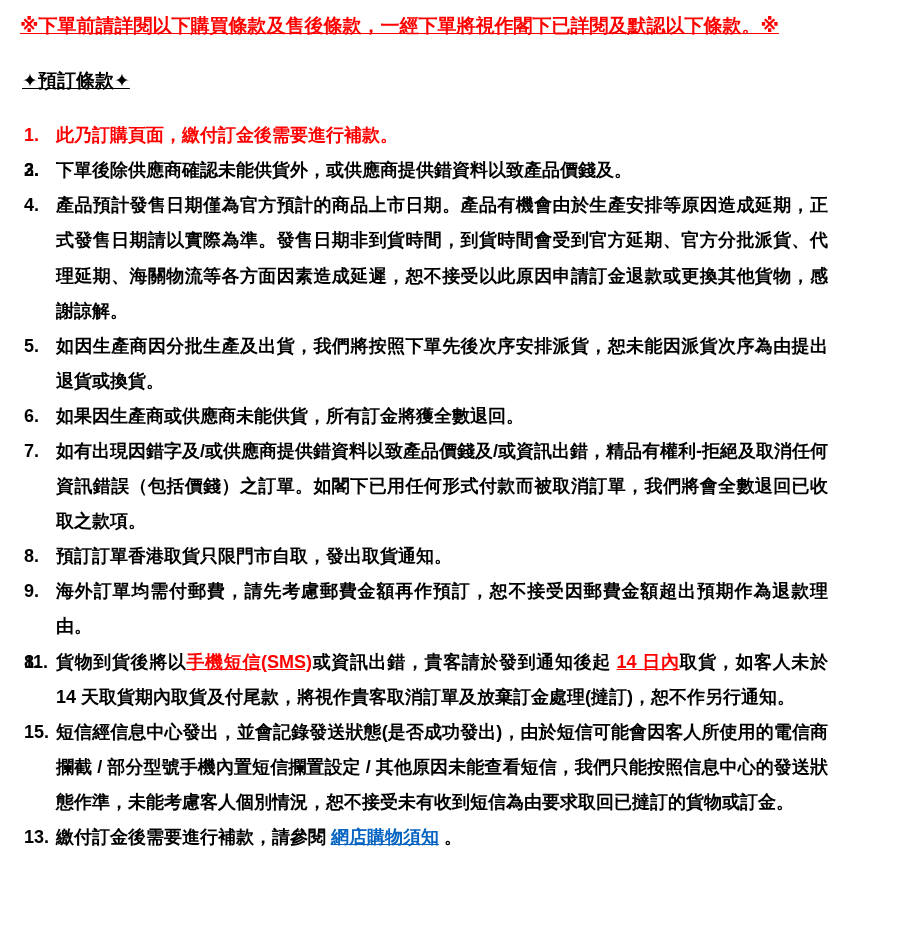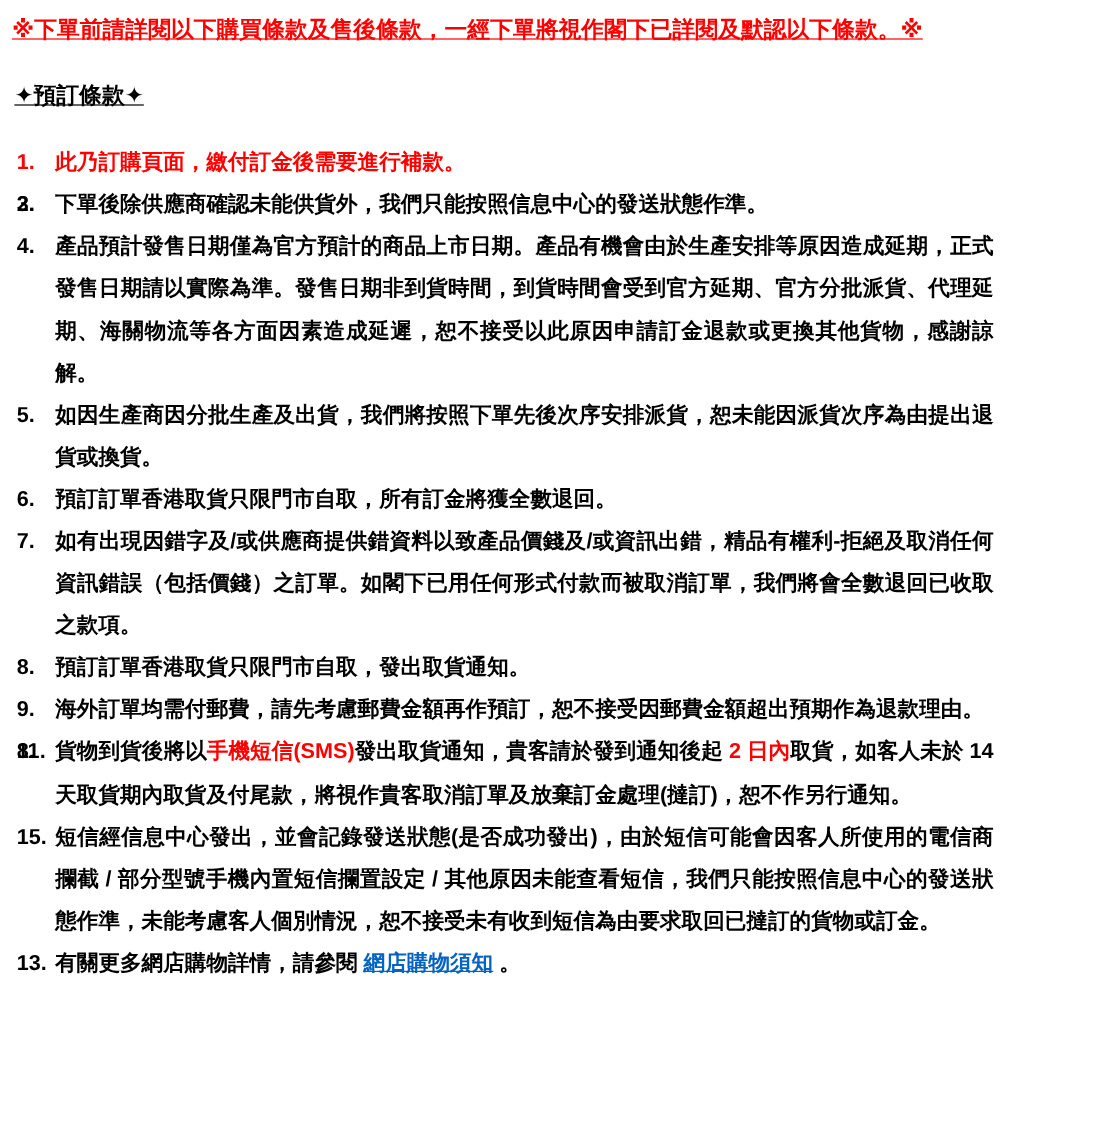--- a/index.html
+++ b/index.html
@@ -10,21 +10,21 @@
   * { box-sizing: border-box; }
   html, body { margin: 0; padding: 0; background: #ffffff; }
   body {
     font-family: "Liberation Sans", "DejaVu Sans", sans-serif;
     color: var(--ink);
     font-weight: bold;
   }
   .page {
     width: 838px;
     min-height: 948px;
-    padding: 10px 10px 12px 10px;
+    padding: 10px 10px 12px 20px;
   }
   .title {
     color: var(--red);
     font-size: 19px;
     line-height: 1.45;
     text-decoration: underline;
     margin: 2px 0 0 0;
   }
   .section-heading {
     color: var(--ink);
@@ -45,44 +45,45 @@
     text-align: justify;
   }
   .term .num {
     position: absolute;
     left: 4px;
     top: 0;
   }
   .term.red { color: var(--red); }
   .seg-red-underline {
     color: var(--red);
+    text-decoration: underline;
   }
   .seg-link {
     color: var(--link);
     cursor: pointer;
   }
 </style>
 </head>
 <body>
 
 <div class="page">
   <div class="title">※下單前請詳閱以下購買條款及售後條款，一經下單將視作閣下已詳閱及默認以下條款。※</div>
 
   <div>
     <span class="section-heading">✦預訂條款✦</span>
   </div>
 
   <div class="terms">
       <div class="term red"><span class="num">1.</span><span>此乃訂購頁面，繳付訂金後需要進行補款。</span></div>
       <div class="term"><span class="num">2.</span></div>
-      <div class="term"><span class="num">3.</span><span>下單後除供應商確認未能供貨外，我們只能按照信息中心的發送狀態作準。</span></div>
+      <div class="term"><span class="num">3.</span><span>下單後除供應商確認未能供貨外，或供應商提供錯資料以致產品價錢及。</span></div>
       <div class="term"><span class="num">4.</span><span>產品預計發售日期僅為官方預計的商品上市日期。產品有機會由於生產安排等原因造成延期，正式發售日期請以實際為準。發售日期非到貨時間，到貨時間會受到官方延期、官方分批派貨、代理延期、海關物流等各方面因素造成延遲，恕不接受以此原因申請訂金退款或更換其他貨物，感謝諒解。</span></div>
       <div class="term"><span class="num">5.</span><span>如因生產商因分批生產及出貨，我們將按照下單先後次序安排派貨，恕未能因派貨次序為由提出退貨或換貨。</span></div>
-      <div class="term"><span class="num">6.</span><span>預訂訂單香港取貨只限門市自取，所有訂金將獲全數退回。</span></div>
+      <div class="term"><span class="num">6.</span><span>如果因生產商或供應商未能供貨，所有訂金將獲全數退回。</span></div>
       <div class="term"><span class="num">7.</span><span>如有出現因錯字及/或供應商提供錯資料以致產品價錢及/或資訊出錯，精品有權利-拒絕及取消任何資訊錯誤（包括價錢）之訂單。如閣下已用任何形式付款而被取消訂單，我們將會全數退回已收取之款項。</span></div>
       <div class="term"><span class="num">8.</span><span>預訂訂單香港取貨只限門市自取，發出取貨通知。</span></div>
       <div class="term"><span class="num">9.</span><span>海外訂單均需付郵費，請先考慮郵費金額再作預訂，恕不接受因郵費金額超出預期作為退款理由。</span></div>
       <div class="term"><span class="num">8.</span></div>
-      <div class="term"><span class="num">11.</span><span>貨物到貨後將以</span><span class="seg-red-underline">手機短信(SMS)</span><span>發出取貨通知，貴客請於發到通知後起 </span><span class="seg-red-underline">2 日內</span><span>取貨，如客人未於 14 天取貨期內取貨及付尾款，將視作貴客取消訂單及放棄訂金處理(撻訂)，恕不作另行通知。</span></div>
+      <div class="term"><span class="num">11.</span><span>貨物到貨後將以</span><span class="seg-red-underline">手機短信(SMS)</span><span>或資訊出錯，貴客請於發到通知後起 </span><span class="seg-red-underline">14 日內</span><span>取貨，如客人未於 14 天取貨期內取貨及付尾款，將視作貴客取消訂單及放棄訂金處理(撻訂)，恕不作另行通知。</span></div>
       <div class="term"><span class="num">15.</span><span>短信經信息中心發出，並會記錄發送狀態(是否成功發出)，由於短信可能會因客人所使用的電信商攔截 / 部分型號手機內置短信攔置設定 / 其他原因未能查看短信，我們只能按照信息中心的發送狀態作準，未能考慮客人個別情況，恕不接受未有收到短信為由要求取回已撻訂的貨物或訂金。</span></div>
-      <div class="term"><span class="num">13.</span><span>有關更多網店購物詳情，請參閱 </span><a class="seg-link" href="#">網店購物須知</a><span> 。</span></div>
+      <div class="term"><span class="num">13.</span><span>繳付訂金後需要進行補款，請參閱 </span><a class="seg-link" href="#">網店購物須知</a><span> 。</span></div>
     </div>
 </div>
 
 </body></html>

